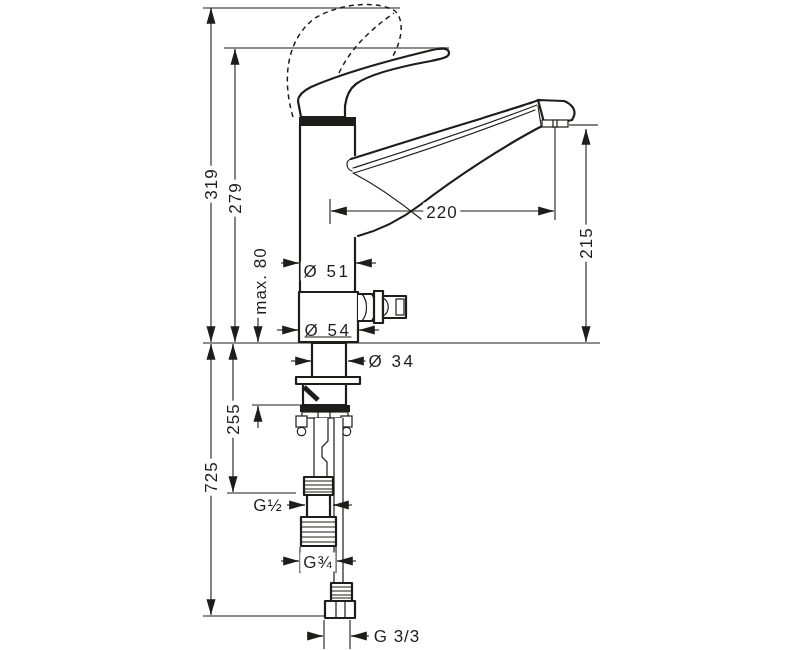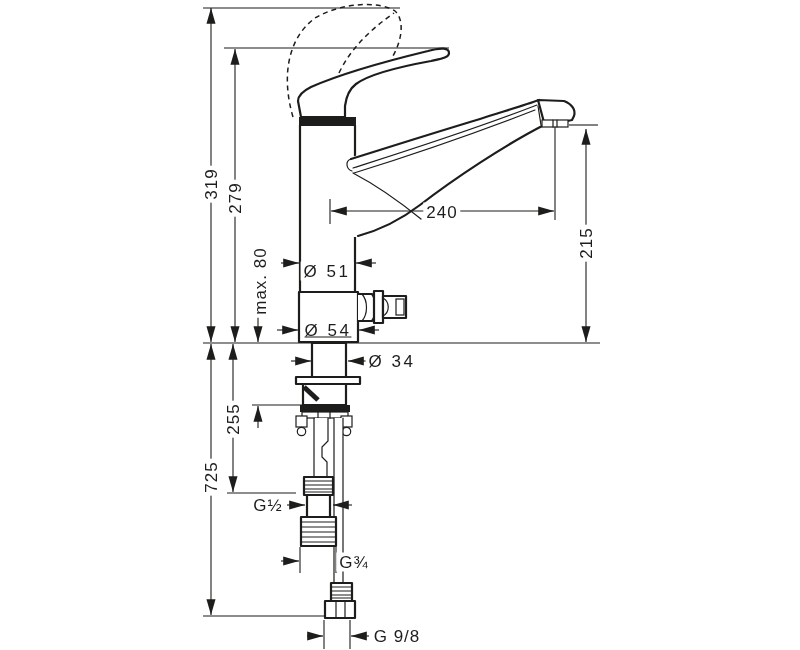--- a/index.html
+++ b/index.html
@@ -137,20 +137,20 @@
       <line class="d" x1="369" y1="636" x2="351" y2="636" marker-end="url(#arr)"></line>
     </g>
   </svg>
 
   <div class="dim rot" style="left:211px; top:184px;">319</div>
   <div class="dim rot" style="left:235px; top:198px;">279</div>
   <div class="dim rot" style="left:260px; top:281px;">max. 80</div>
   <div class="dim rot" style="left:233px; top:419px;">255</div>
   <div class="dim rot" style="left:211px; top:477px;">725</div>
   <div class="dim rot" style="left:586px; top:243px;">215</div>
-  <div class="dim" style="left:442px; top:212px;">240</div>
+  <div class="dim" style="left:442px; top:212px;">220</div>
   <div class="dim wide" style="left:327px; top:263px;margin-top:8px;">Ø 51</div>
   <div class="dim wide" style="left:328px; top:330px;text-decoration:underline;">Ø 54</div>
   <div class="dim wide" style="left:392px; top:361px;text-align:center;">Ø 34</div>
   <div class="dim" style="left:268px; top:505px;text-align:right;">G½</div>
-  <div class="dim" style="left:318px; top:562px;margin-left:36px;">G¾</div>
-  <div class="dim" style="left:397px; top:636px;">G 9/8</div>
+  <div class="dim" style="left:318px; top:562px;">G¾</div>
+  <div class="dim" style="left:397px; top:636px;">G 3/3</div>
 </div>
 
 </body></html>

